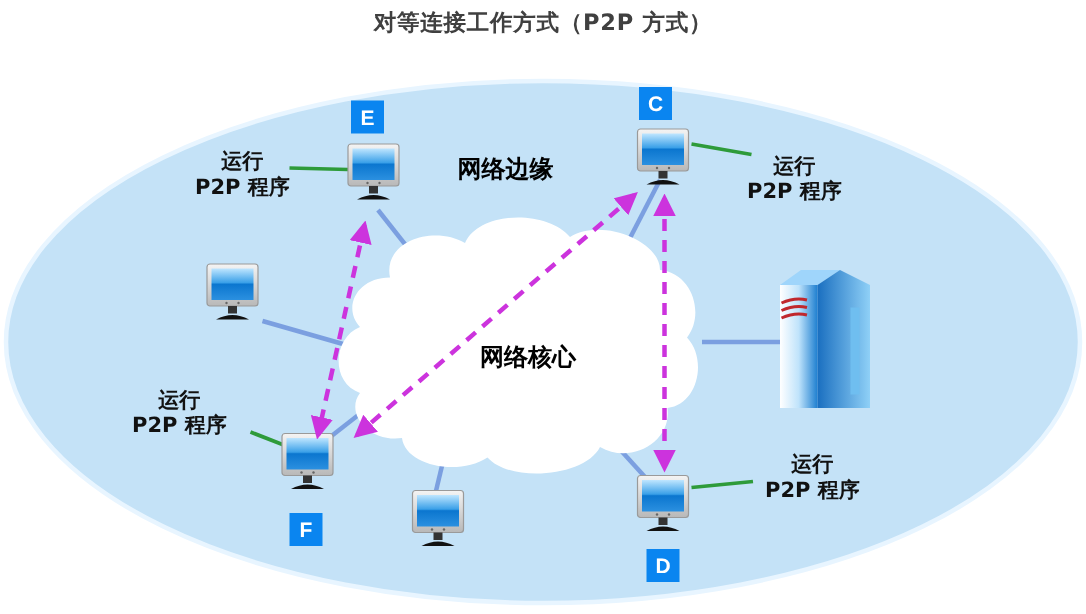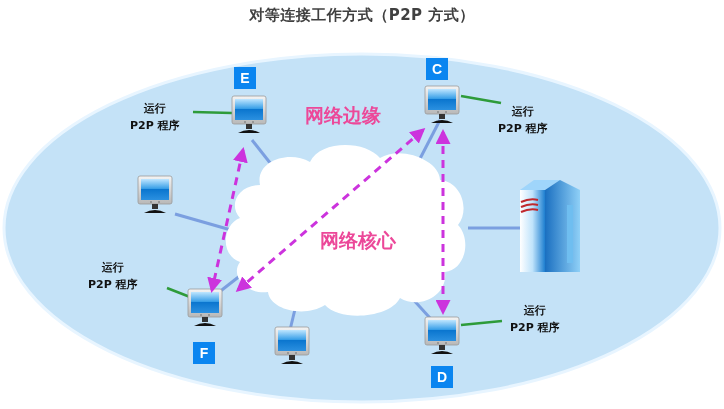--- a/index.html
+++ b/index.html
@@ -4,24 +4,24 @@
 <style>
   html, body { margin: 0; padding: 0; background: #ffffff; }
   body { width: 724px; height: 409px; position: relative; overflow: hidden;
          font-family: "DejaVu Sans", "Liberation Sans", sans-serif; }
   #canvas { position: absolute; left: 0; top: 0; width: 724px; height: 409px; }
   .title { position: absolute; left: 0; top: 6px; width: 724px; text-align: center;
            font-size: 15px; font-weight: bold; color: #404040; letter-spacing: 0.5px; }
   .label-box { position: absolute; width: 22px; height: 22px; background: #0a85f0;
                color: #ffffff; font-weight: bold; font-size: 14px; text-align: center;
                line-height: 22px; font-family: "Liberation Sans", sans-serif; }
-  .run-label { position: absolute; text-align: center; font-size: 11px; font-weight: bold;
+  .run-label { position: absolute; text-align: center; font-size: 14px; font-weight: bold;
                color: #111111; line-height: 17px; white-space: nowrap; }
   .run-label span { display: block; }
-  .zone-label { position: absolute; font-size: 19px; font-weight: bold; color: #ec4899; }
+  .zone-label { position: absolute; font-size: 16px; font-weight: bold; color: #000000; }
 </style>
 </head>
 <body>
 
 <svg id="canvas" viewBox="0 0 724 409" xmlns="http://www.w3.org/2000/svg">
   <defs>
     <linearGradient id="scr" x1="0" y1="0" x2="0" y2="1">
       <stop offset="0" stop-color="#bfe6ff"></stop>
       <stop offset="0.45" stop-color="#3aa0e8"></stop>
       <stop offset="0.5" stop-color="#0b76cf"></stop>

